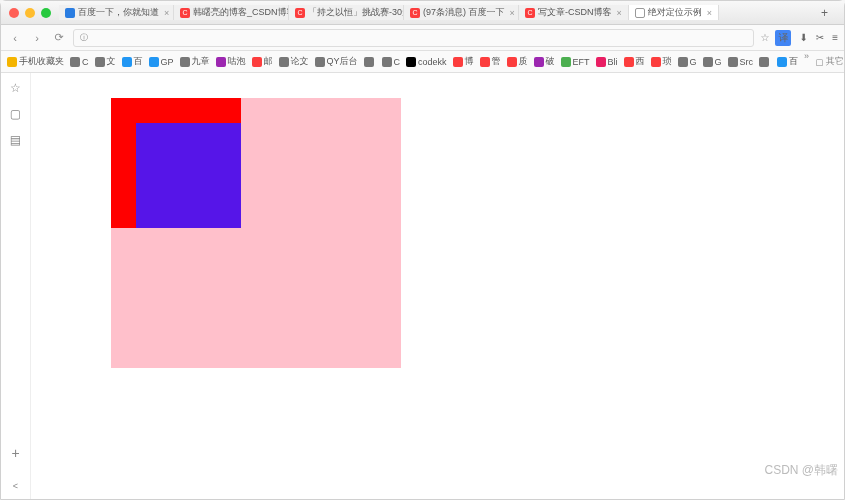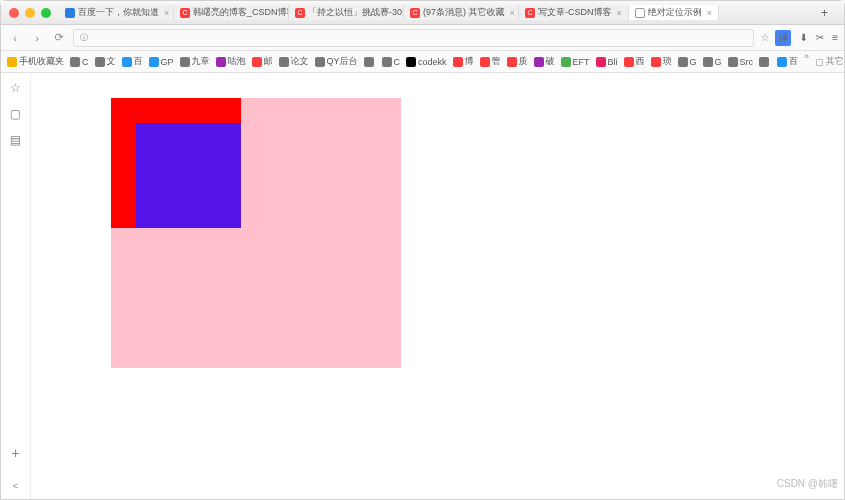--- a/index.html
+++ b/index.html
@@ -36,21 +36,21 @@
 .folder{color:#888}
 .content{flex:1;display:flex;position:relative}
 .sidebar{width:30px;border-right:1px solid #eee;display:flex;flex-direction:column;align-items:center;padding-top:8px;gap:12px}
 .sidebar .si{font-size:12px;color:#888}
 .sidebar .plus{margin-top:auto;margin-bottom:8px;font-size:14px;color:#888}
 .sidebar .chev{margin-bottom:8px;font-size:9px;color:#888}
 .page{flex:1;position:relative;background:#fff}
 .pink-box{position:absolute;left:80px;top:25px;width:290px;height:270px;background:pink}
 .red-box{position:absolute;left:0;top:0;width:130px;height:130px;background:red}
 .blue-box{position:absolute;left:25px;top:25px;width:105px;height:105px;background:#5615e8}
-.watermark{position:absolute;right:6px;bottom:8px;font-size:10px;color:#bbb}
+.watermark{position:absolute;right:6px;bottom:20px;font-size:12px;color:#bbb}
 </style>
 </head>
 <body>
 
 <div class="window">
   <div class="titlebar">
     <div class="traffic">
       <div class="dot red"></div>
       <div class="dot yellow"></div>
       <div class="dot green"></div>
@@ -64,21 +64,21 @@
         <div class="tab">
           <div class="favicon fv-csdn">C</div>
           <span>韩曙亮的博客_CSDN博客-</span>
         </div>
         <div class="tab">
           <div class="favicon fv-csdn">C</div>
           <span>「持之以恒」挑战赛-30天</span>
         </div>
         <div class="tab">
           <div class="favicon fv-csdn">C</div>
-          <span>(97条消息) 其它收藏</span>
+          <span>(97条消息) 百度一下</span>
           <span class="x">×</span>
         </div>
         <div class="tab">
           <div class="favicon fv-csdn">C</div>
           <span>写文章-CSDN博客</span>
           <span class="x">×</span>
         </div>
         <div class="tab active">
           <div class="favicon fv-blank"></div>
           <span>绝对定位示例</span>

